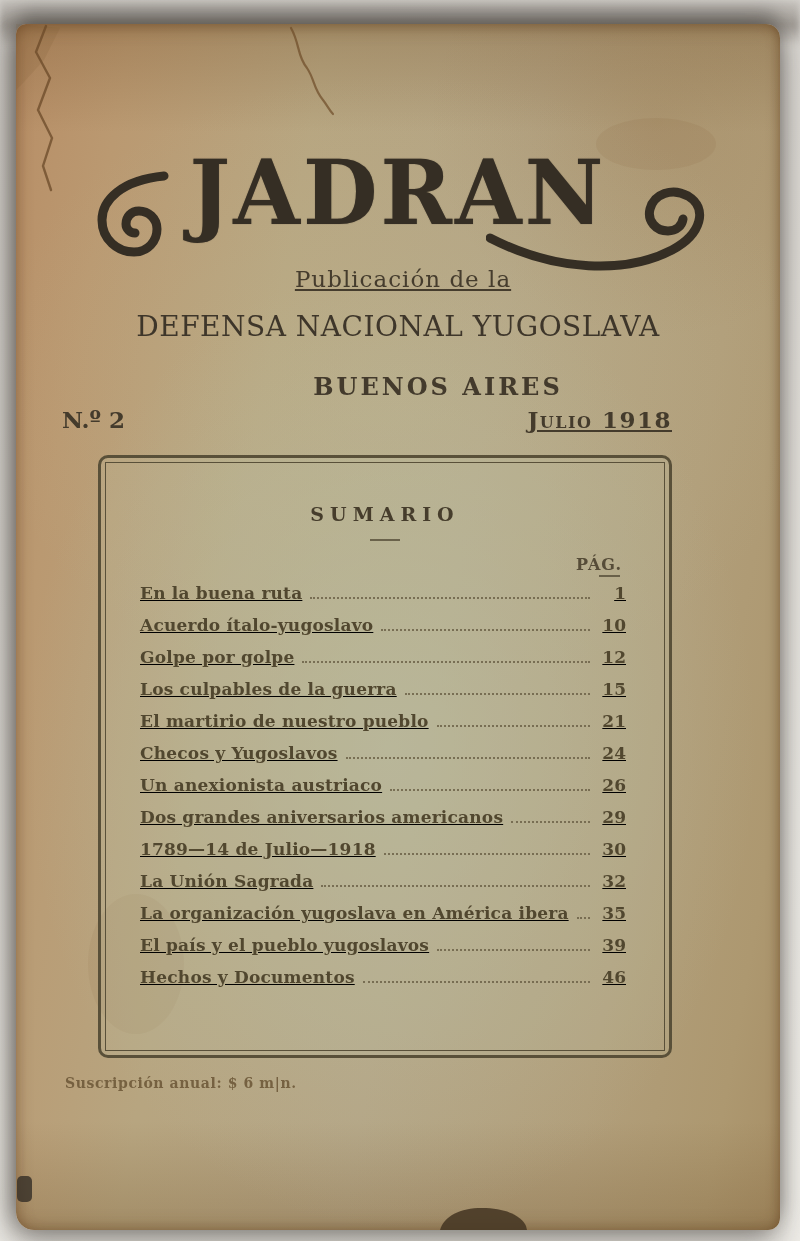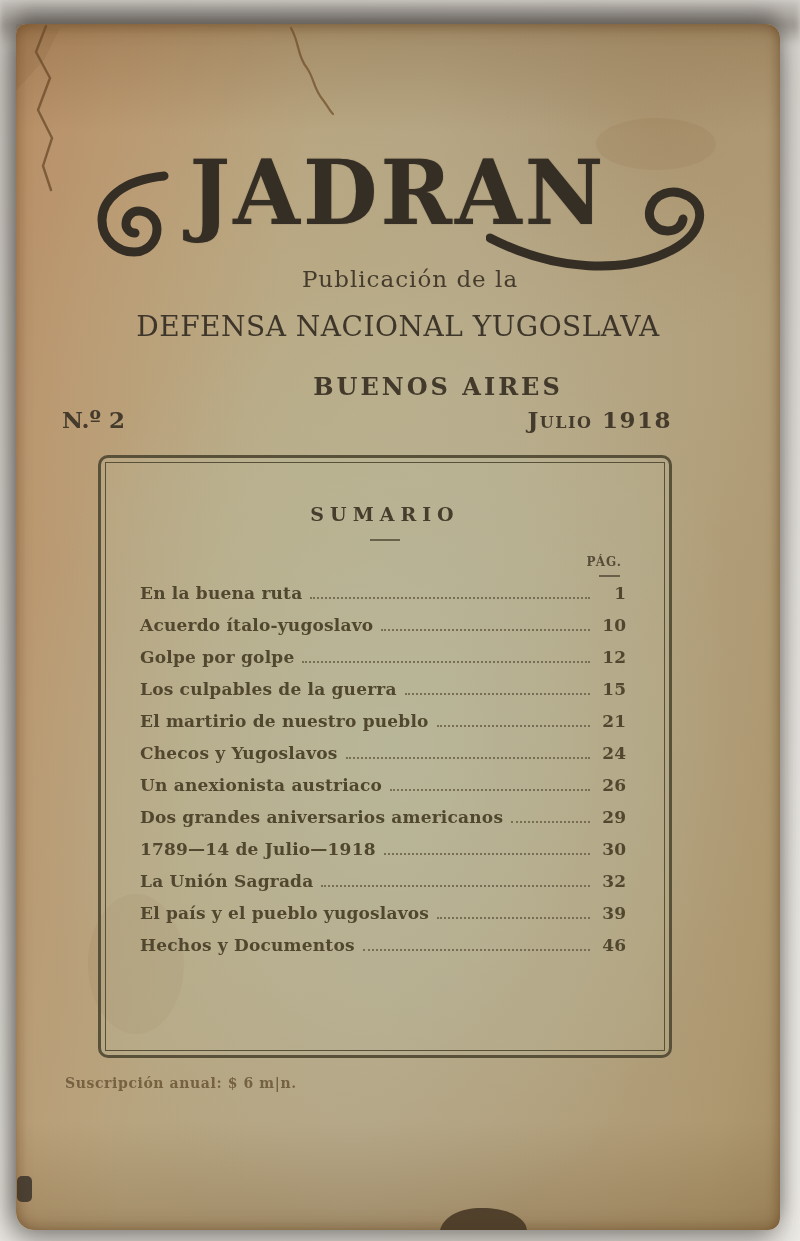--- a/index.html
+++ b/index.html
@@ -50,39 +50,39 @@
     position: absolute; left: 50%; top: 6px; transform: translateX(-50%) scaleY(1.04);
     font-size: 86px; font-weight: 700; letter-spacing: 3px;
     color: #352e24; white-space: nowrap;
     text-shadow: 0 0 1px rgba(53,46,36,0.6);
   }
   .flourish { position: absolute; }
   .flourish-left { left: -26px; top: 32px; }
   .flourish-right { right: -58px; top: 44px; }
 
   .pub-subtitle {
-    position: absolute; left: 12px; width: 100%; top: 242px;
-    font-size: 23px; color: #453c2d; letter-spacing: 1px;
+    position: absolute; left: 5px; width: 100%; top: 242px;
+    font-size: 23px; color: #453c2d; letter-spacing: 1px; text-decoration: underline;
   }
   .pub-org {
     position: absolute; left: 0; width: 100%; top: 286px;
     font-size: 28px; font-weight: 400; color: #3e362a; letter-spacing: 0.5px;
     white-space: nowrap;
   }
   .pub-city {
     position: absolute; left: 0; width: 100%; top: 348px;
     font-size: 24px; font-weight: 700; color: #433a2c; letter-spacing: 3px; margin-left: 40px;
   }
   .issue-row {
     position: absolute; left: 46px; top: 382px; width: 610px;
     display: flex; justify-content: space-between; align-items: baseline;
     font-size: 23px; color: #443b2c; text-align: center;
   }
   .issue-number { font-weight: 600; }
-  .issue-date { font-variant: small-caps; font-weight: 600; letter-spacing: 1.5px; }
+  .issue-date { font-variant: small-caps; font-weight: 600; letter-spacing: 1.5px; text-decoration: underline; }
 
   .sumario-box {
     position: absolute; left: 82px; top: 431px; width: 574px; height: 603px;
     border: 3px solid #595039; padding: 4px;
     background: rgba(190,192,167,0.18);
     border-radius: 10px;
   }
   .sumario-inner {
     position: relative; width: 100%; height: 100%;
     border: 1.5px solid #595039;
@@ -90,31 +90,31 @@
   .toc-heading {
     position: absolute; top: 40px; left: 0; width: 100%; text-align: center;
     font-size: 19px; font-weight: 700; letter-spacing: 6px; color: #463d2c;
   }
   .heading-dash {
     position: absolute; top: 76px; left: 50%; transform: translateX(-50%);
     width: 30px; height: 2px; background: #564d38; opacity: 0.8;
   }
   .pag-label {
     position: absolute; top: 92px; right: 42px;
-    font-size: 12px; font-weight: 700; letter-spacing: 1px; color: #564c38;
+    font-size: 16px; font-weight: 700; letter-spacing: 1px; color: #564c38;
   }
   .pag-dash {
     position: absolute; top: 112px; right: 44px;
     width: 21px; height: 2px; background: #564d38; opacity: 0.8;
   }
   .toc-list {
     position: absolute; top: 121px; left: 34px; right: 38px;
     list-style: none;
   }
-  .toc-list li { display: flex; align-items: baseline; line-height: 18px; }
+  .toc-list li { display: flex; align-items: baseline; line-height: 18px; text-decoration: underline; }
   .toc-list li + li { margin-top: 13px; }
   .toc-title {
     font-size: 17px; font-weight: 600; color: #51472f;
     white-space: nowrap; letter-spacing: 0.2px;
   }
   .leader {
     flex: 1; margin: 0 6px 4px 8px;
     border-bottom: 2px dotted #6e6349; opacity: 0.85;
   }
   .toc-page {
@@ -220,20 +220,25 @@
           <span class="toc-title">1789—14 de Julio—1918</span>
           <span class="leader"></span>
           <span class="toc-page">30</span>
         </li>
         <li>
           <span class="toc-title">La Unión Sagrada</span>
           <span class="leader"></span>
           <span class="toc-page">32</span>
         </li>
         <li>
+          <span class="toc-title">La organización yugoslava en América ibera</span>
+          <span class="leader"></span>
+          <span class="toc-page">35</span>
+        </li>
+        <li>
           <span class="toc-title">El país y el pueblo yugoslavos</span>
           <span class="leader"></span>
           <span class="toc-page">39</span>
         </li>
         <li>
           <span class="toc-title">Hechos y Documentos</span>
           <span class="leader"></span>
           <span class="toc-page">46</span>
         </li>
       </ul>

